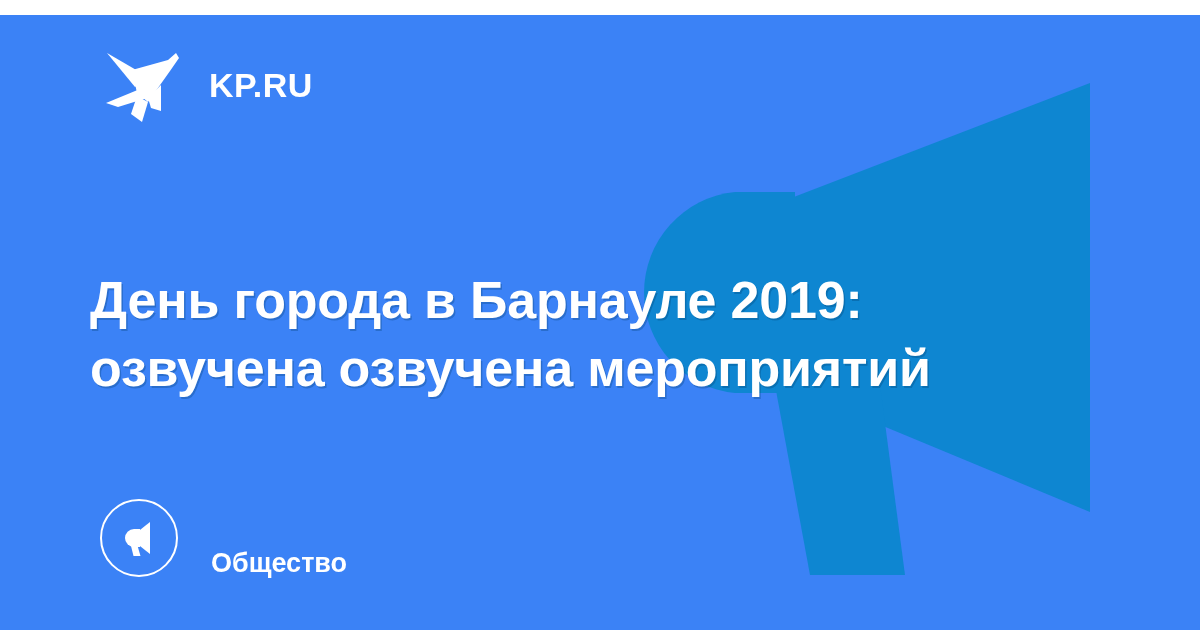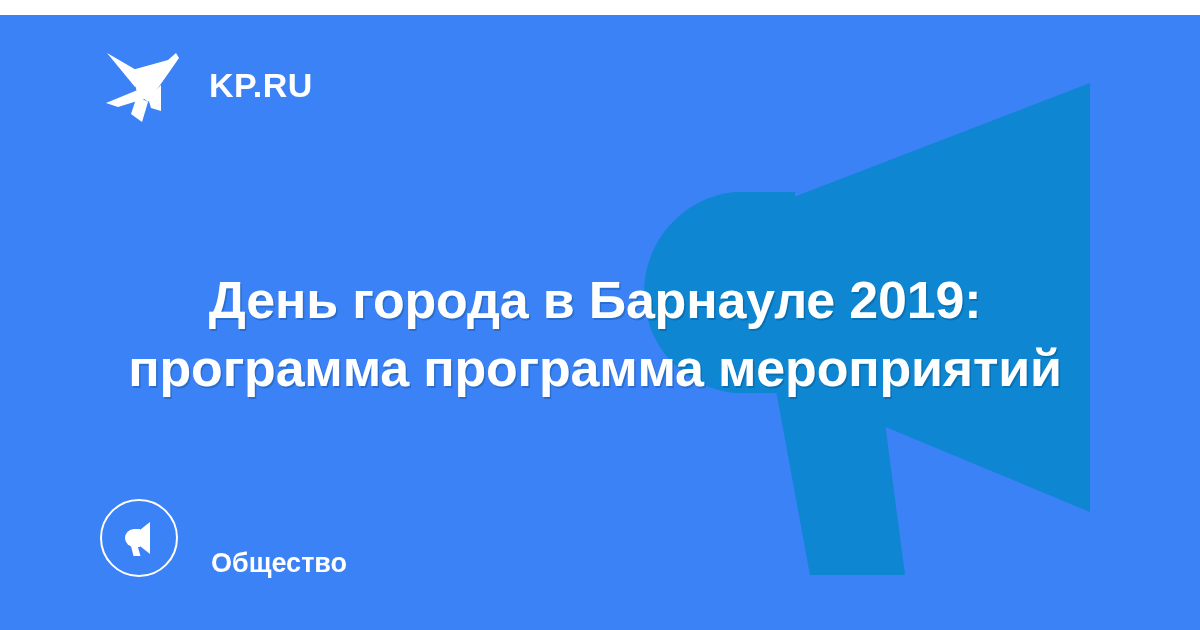--- a/index.html
+++ b/index.html
@@ -60,21 +60,20 @@
     color: #ffffff;
     font-size: 52px;
     font-weight: bold;
     line-height: 1.32;
     letter-spacing: -0.2px;
     text-shadow: 1.5px 1.5px 0 rgba(0, 64, 110, 0.30);
   }
   #headline .line {
     display: block;
     white-space: nowrap;
-    text-align: center;
   }
 
   
   #rubric {
     position: absolute;
     left: 100px;
     top: 482px;
     display: flex;
     align-items: flex-end;
     height: 80px;
@@ -128,21 +127,21 @@
         <path d="M2 55 L36 41 L43 50 L14 59 Z"></path>
         <path d="M33 48 L44 54 L38 74 L27 66 Z"></path>
         <path d="M44 50 L57 37 L57 63 L47 60 Z"></path>
       </g>
     </svg>
     <div id="brand-name">KP.RU</div>
   </div>
 
   <h1 id="headline">
     <span class="line">День города в Барнауле 2019:</span>
-    <span class="line">программа программа мероприятий</span>
+    <span class="line">озвучена озвучена мероприятий</span>
   </h1>
 
   <div id="rubric">
     <div id="rubric-circle">
       <svg width="44" height="44" viewBox="0 0 44 44" xmlns="http://www.w3.org/2000/svg" aria-hidden="true">
         <g fill="#ffffff">
 
           <path d="M33 6 L33 38 L21 28.5 L21 15.5 Z"></path>
 
           <path d="M17 13 L23 13 L23 31 L17 31 A9 9 0 0 1 17 13 Z"></path>

